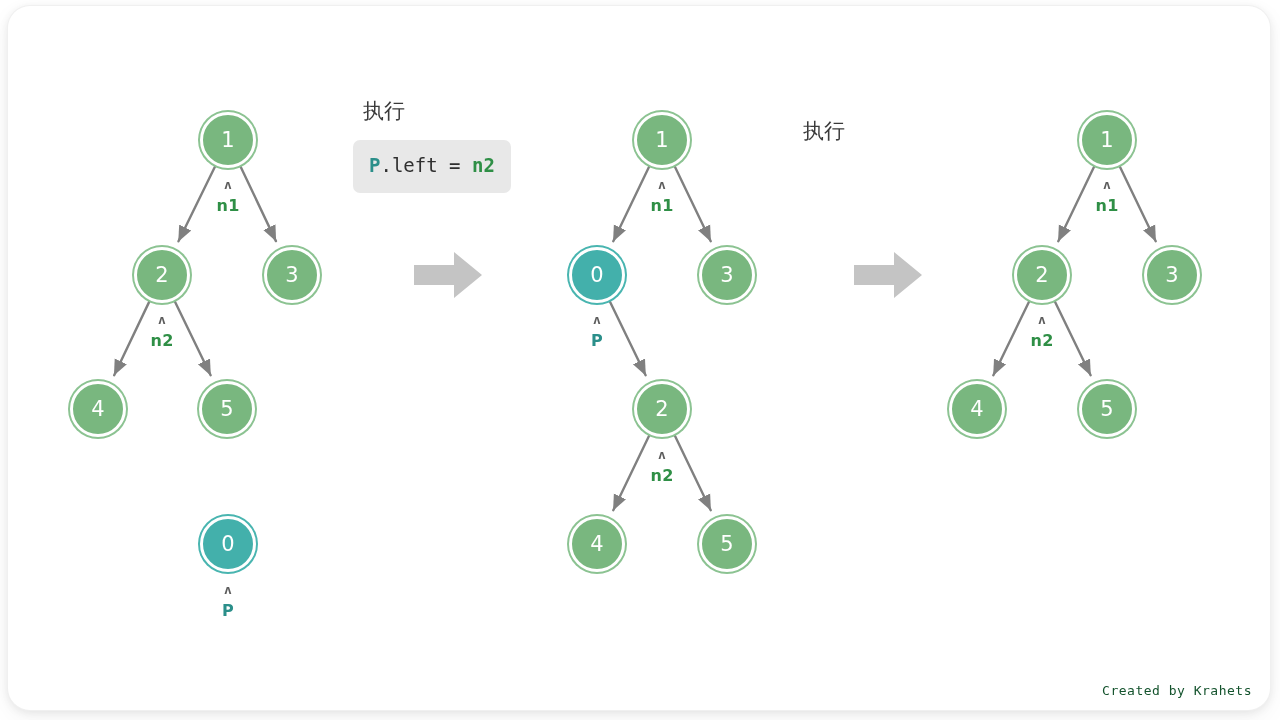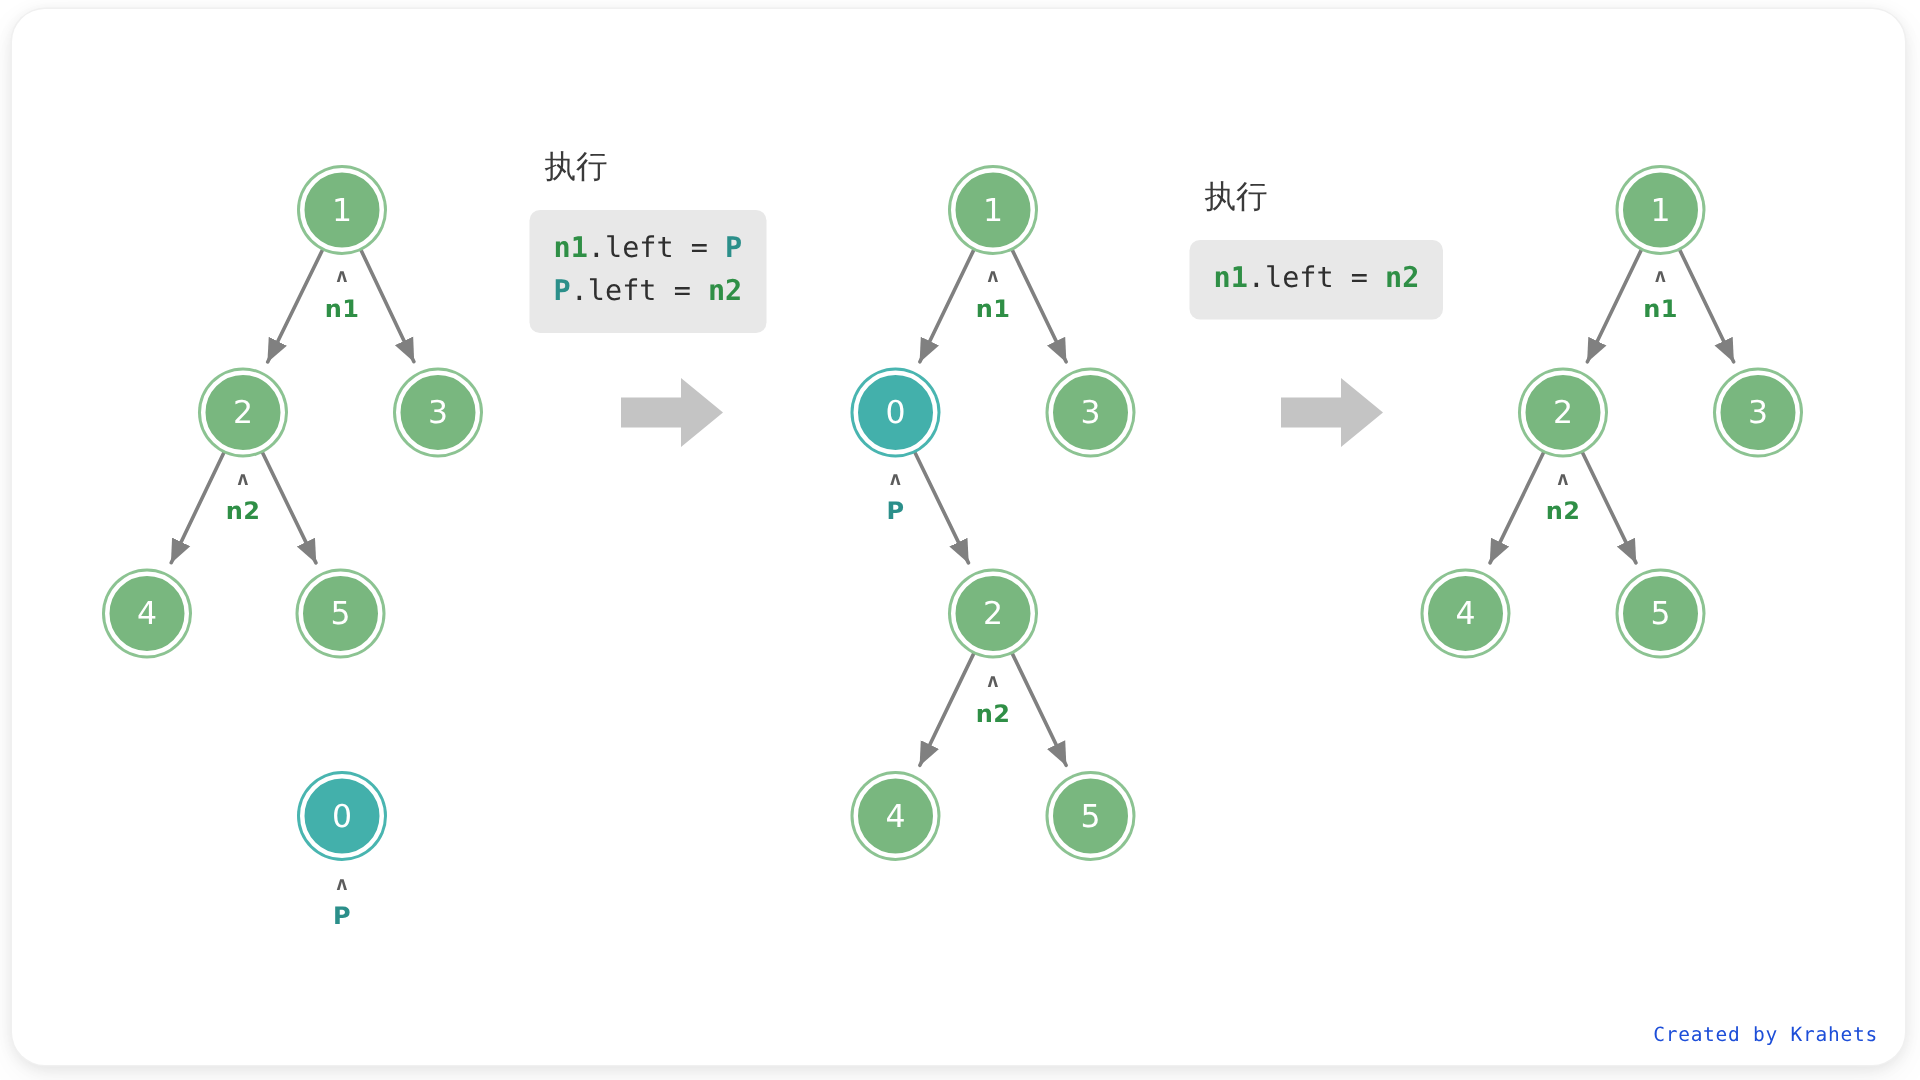--- a/index.html
+++ b/index.html
@@ -128,21 +128,21 @@
     z-index: 2;
   }
 
   
   .watermark {
     position: absolute;
     right: 28px;
     bottom: 22px;
     font-family: "DejaVu Sans Mono", monospace;
     font-size: 13px;
-    color: #1d4ed8;
+    color: #14532d;
     letter-spacing: 0.5px;
     z-index: 6;
     margin-left: 16px;
   }
 </style>
 </head>
 <body>
 
 <div id="canvas">
   <div class="card"></div>
@@ -259,20 +259,19 @@
       </div>
 
     <svg class="big-arrow" style="left:414px; top:252px;" width="68" height="46" viewBox="0 0 68 46" xmlns="http://www.w3.org/2000/svg">
       <path d="M0,13 L40,13 L40,0 L68,23 L40,46 L40,33 L0,33 Z" fill="#c4c4c4"></path>
     </svg>
     <svg class="big-arrow" style="left:854px; top:252px;" width="68" height="46" viewBox="0 0 68 46" xmlns="http://www.w3.org/2000/svg">
       <path d="M0,13 L40,13 L40,0 L68,23 L40,46 L40,33 L0,33 Z" fill="#c4c4c4"></path>
     </svg>
 
     <div class="step-title" style="left:363px; top:97px;">执行</div>
-    <div class="code-box" id="code-box-2" style="left:353px; top:140px;"><div><span class="tok-n">n1</span><span class="tok-d">.left = </span><span class="tok-p">P</span></div><div><span class="tok-p">P</span><span class="tok-d">.left = </span><span class="tok-n">n2</span></div></div>
+    <div class="code-box" id="code-box-2" style="left:353px; top:140px;"><div><span class="tok-p">P</span><span class="tok-d">.left = </span><span class="tok-n">n2</span></div></div>
 
     <div class="step-title" style="left:803px; top:117px;">执行</div>
-    <div class="code-box" id="code-box-3" style="left:793px; top:160px;"><div><span class="tok-n">n1</span><span class="tok-d">.left = </span><span class="tok-n">n2</span></div></div>
 
     <div class="watermark">Created by Krahets</div>
   </div>
 </div>
 
 </body></html>

